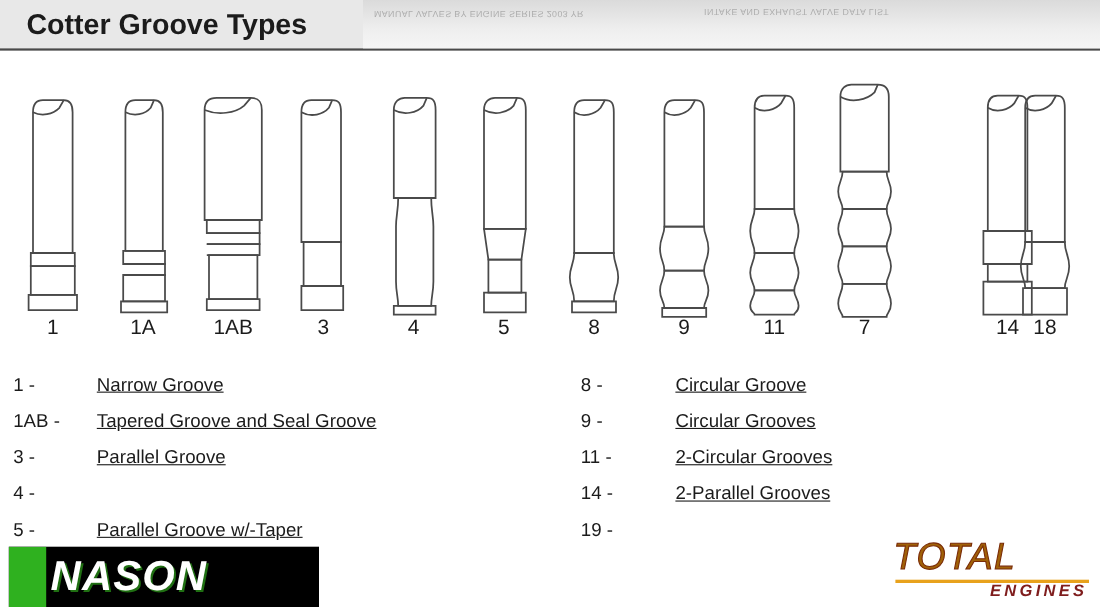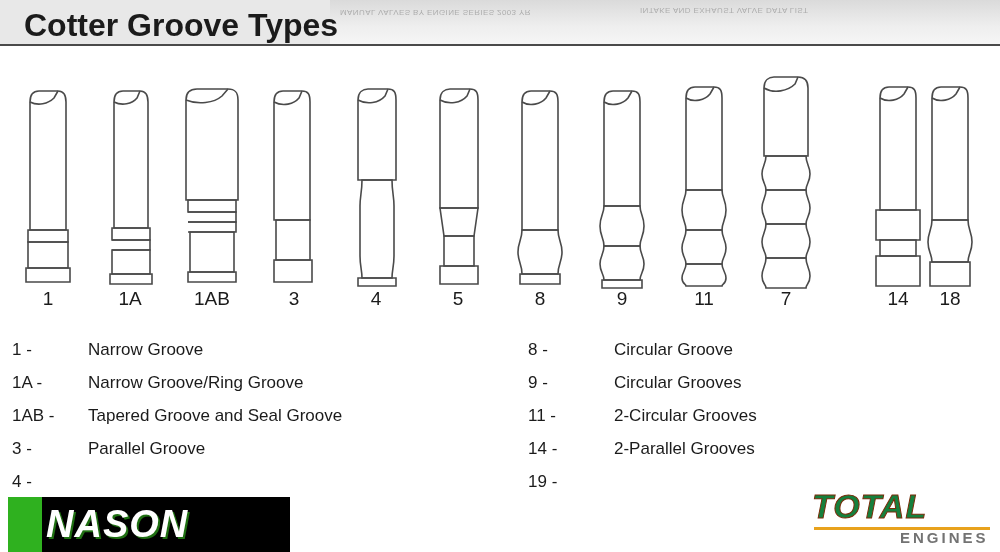--- a/index.html
+++ b/index.html
@@ -44,21 +44,21 @@
     white-space: nowrap;
     transform: scaleY(-1);
     opacity: 0.75;
   }
   .ghost-1 { left: 340px; top: 8px; }
   .ghost-2 { left: 640px; top: 6px; }
   .page-title {
     position: absolute;
     left: 24px;
     top: 7px;
-    font-size: 32px;
+    font-size: 26px;
     font-weight: bold;
     color: #1b1b1b;
     letter-spacing: 0px;
   }
 
   
   .valve-area {
     position: absolute;
     left: 0;
     top: 60px;
@@ -104,21 +104,21 @@
   }
   .legend-key {
     width: 76px;
     flex: 0 0 76px;
     white-space: nowrap;
   }
   .legend-col.right .legend-key {
     width: 86px;
     flex: 0 0 86px;
   }
-  .legend-desc { white-space: nowrap; }
+  .legend-desc { white-space: nowrap; text-decoration: underline; }
 
   
   .nason-mark {
     position: absolute;
     left: 8px;
     top: 497px;
     width: 282px;
     height: 55px;
     background: #000000;
     overflow: hidden;
@@ -146,41 +146,42 @@
     position: absolute;
     left: 812px;
     top: 487px;
     width: 182px;
     height: 62px;
   }
   .total-word {
     position: absolute;
     left: 0; top: 0;
     font-size: 34px;
-    font-weight: bold;
+    font-weight: normal;
     font-style: italic;
-    color: #15803d;
+    color: #a16207;
     letter-spacing: 1px;
     -webkit-text-stroke: 1px #7a2b08;
   }
   .total-bar {
     position: absolute;
     left: 2px;
     top: 40px;
     width: 176px;
     height: 3px;
     background: #e8a21c;
   }
   .engines-word {
     position: absolute;
     left: 88px;
     top: 42px;
     font-size: 15px;
     font-weight: bold;
-    color: #737373;
+    font-style: italic;
+    color: #7f1d1d;
     letter-spacing: 3px;
   }
 </style>
 </head>
 <body>
 
 <div class="header-bar">
   <div class="faded-scan"></div>
   <div class="ghost-text ghost-1">MANUAL VALVES BY ENGINE SERIES 2003 YR</div>
   <div class="ghost-text ghost-2">INTAKE AND EXHAUST VALVE DATA LIST</div>
@@ -313,21 +314,21 @@
         <path d="M18 28 C28 34, 42 31, 49 24 L52 17"></path>
         <path d="M20 96 C20 104, 16 106, 16 114 C16 122, 20 124, 20 130 L60 130 C60 124, 64 122, 64 114 C64 106, 60 104, 60 96 Z"></path>
         <path d="M20 130 C20 138, 16 140, 16 148 C16 156, 20 158, 20 164 L60 164 C60 158, 64 156, 64 148 C64 140, 60 138, 60 130 Z"></path>
         <path d="M20 164 C20 172, 16 174, 16 182 C16 190, 20 192, 20 198 L60 198 C60 192, 64 190, 64 182 C64 174, 60 172, 60 164 Z"></path>
         <path d="M20 198 C20 206, 16 208, 16 216 C16 224, 20 224, 20 228 L60 228 C60 224, 64 224, 64 216 C64 208, 60 206, 60 198 Z"></path>
       </g>
     </svg>
     <div class="valve-label">7</div>
   </div>
 
-  <div class="valve" style="left:858px">
+  <div class="valve" style="left:876px">
     <svg width="80" height="230" viewBox="0 0 80 230">
       <g fill="none" stroke="#4a4a4a" stroke-width="1.6">
         <path d="M22 38 C22 30, 26 27, 31 27 L50 27 C56 27, 58 30, 58 38 L58 150 L22 150 Z"></path>
         <path d="M22 38 C30 43, 41 40, 46 34 L50 27"></path>
         <path d="M18 150 L62 150 L62 180 L18 180 Z"></path>
         <path d="M22 180 L58 180 L58 196 L22 196 Z"></path>
         <path d="M18 196 L62 196 L62 226 L18 226 Z"></path>
       </g>
     </svg>
     <div class="valve-label">14</div>
@@ -348,24 +349,20 @@
 </div>
 
 <div class="legend">
 
   <div class="legend-col left">
     <div class="legend-row">
       <span class="legend-key">1 -</span>
       <span class="legend-desc">Narrow Groove</span>
     </div>
     <div class="legend-row">
-      <span class="legend-key">1A -</span>
-      <span class="legend-desc">Narrow Groove/Ring Groove</span>
-    </div>
-    <div class="legend-row">
       <span class="legend-key">1AB -</span>
       <span class="legend-desc">Tapered Groove and Seal Groove</span>
     </div>
     <div class="legend-row">
       <span class="legend-key">3 -</span>
       <span class="legend-desc">Parallel Groove</span>
     </div>
     <div class="legend-row">
       <span class="legend-key">4 -</span>
     </div>

